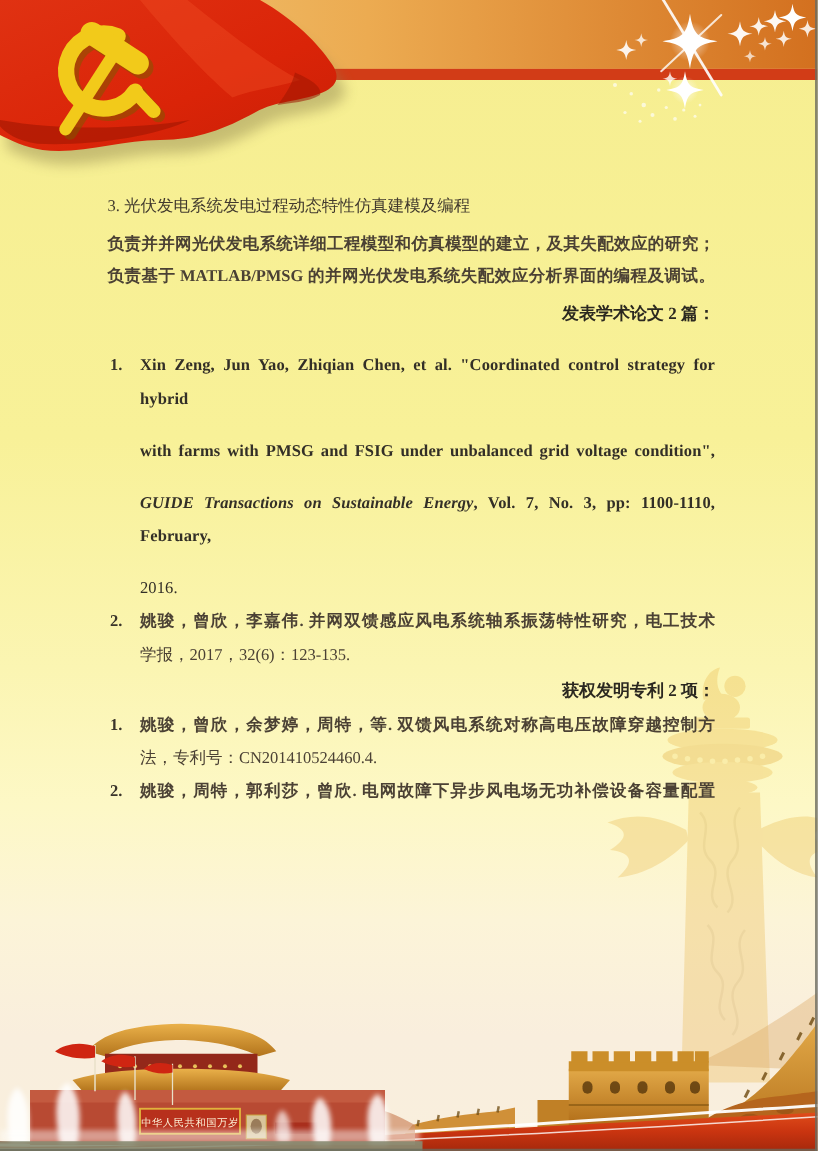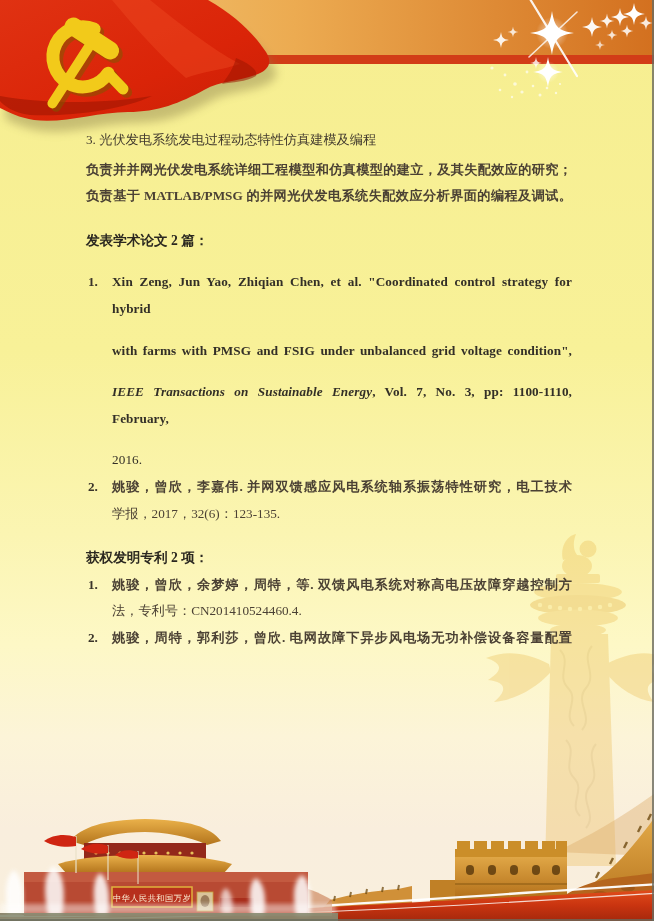--- a/index.html
+++ b/index.html
@@ -2,25 +2,25 @@
 <html><head>
 <meta charset="utf-8">
 <style>
   html,body{margin:0;padding:0;background:#888;}
   .page{
     position:relative;width:654px;height:921px;overflow:hidden;
     font-family:"Liberation Serif","DejaVu Serif",serif;
     background:linear-gradient(180deg,#f6ee90 0%,#f8f198 38%,#fbf5b2 58%,#fdf8c6 70%,#fcf4d8 80%,#f9eedd 90%,#f9efdd 100%);
   }
   svg.bg{position:absolute;left:0;top:0;z-index:0;pointer-events:none;}
-  .content{position:absolute;left:86px;top:127px;width:486px;z-index:2;color:#453c30;}
+  .content{position:absolute;left:86px;top:152px;width:486px;z-index:2;color:#453c30;}
   .ln{font-size:13.2px;line-height:26.6px;white-space:normal;}
   .just{text-align:justify;text-align-last:justify;font-weight:bold;}
   .title{color:#423a2e;}
-  .head{font-weight:700;color:#2b2820;font-size:13.6px;margin-top:18px;}
+  .head{font-weight:700;color:#2b2820;font-size:13.6px;margin-top:3px;text-align:right;}
   .item{position:relative;padding-left:26px;}
   .item .num{position:absolute;left:2px;top:0;font-weight:700;color:#3a342a;}
   .en{color:#332f27;letter-spacing:.1px;margin-top:15px;}
   .cjk{color:#4b4134;}
   .jrnl{font-style:italic;}
   .edge-r{position:absolute;right:0;top:0;width:2px;height:100%;background:#6c6c60;opacity:.8;z-index:6;}
   .edge-b{position:absolute;left:0;bottom:0;width:100%;height:2px;background:#686c5e;opacity:.75;z-index:6;}
 </style>
 </head>
 <body>
@@ -273,21 +273,21 @@
     <div class="ln title">3. 光伏发电系统发电过程动态特性仿真建模及编程</div>
     <div class="ln just cjk" style="margin-top:3px">负责并并网光伏发电系统详细工程模型和仿真模型的建立，及其失配效应的研究；</div>
     <div class="ln just cjk">负责基于 MATLAB/PMSG 的并网光伏发电系统失配效应分析界面的编程及调试。</div>
 
     <div class="ln head">发表学术论文 2 篇：</div>
 
     <div class="item">
       <span class="num ln">1.</span>
       <div class="ln just en">Xin Zeng, Jun Yao, Zhiqian Chen, et al. "Coordinated control strategy for hybrid</div>
       <div class="ln just en">with farms with PMSG and FSIG under unbalanced grid voltage condition",</div>
-      <div class="ln just en"><span class="jrnl">IEEE Transactions on Sustainable Energy</span><span>, Vol. 7, No. 3, pp: 1100-1110, February,</span></div>
+      <div class="ln just en"><span class="jrnl">GUIDE Transactions on Sustainable Energy</span><span>, Vol. 7, No. 3, pp: 1100-1110, February,</span></div>
       <div class="ln en">2016.</div>
     </div>
 
     <div class="item">
       <span class="num ln">2.</span>
       <div class="ln just cjk">姚骏，曾欣，李嘉伟. 并网双馈感应风电系统轴系振荡特性研究，电工技术</div>
       <div class="ln cjk">学报，2017，32(6)：123-135.</div>
     </div>
 
     <div class="ln head">获权发明专利 2 项：</div>

